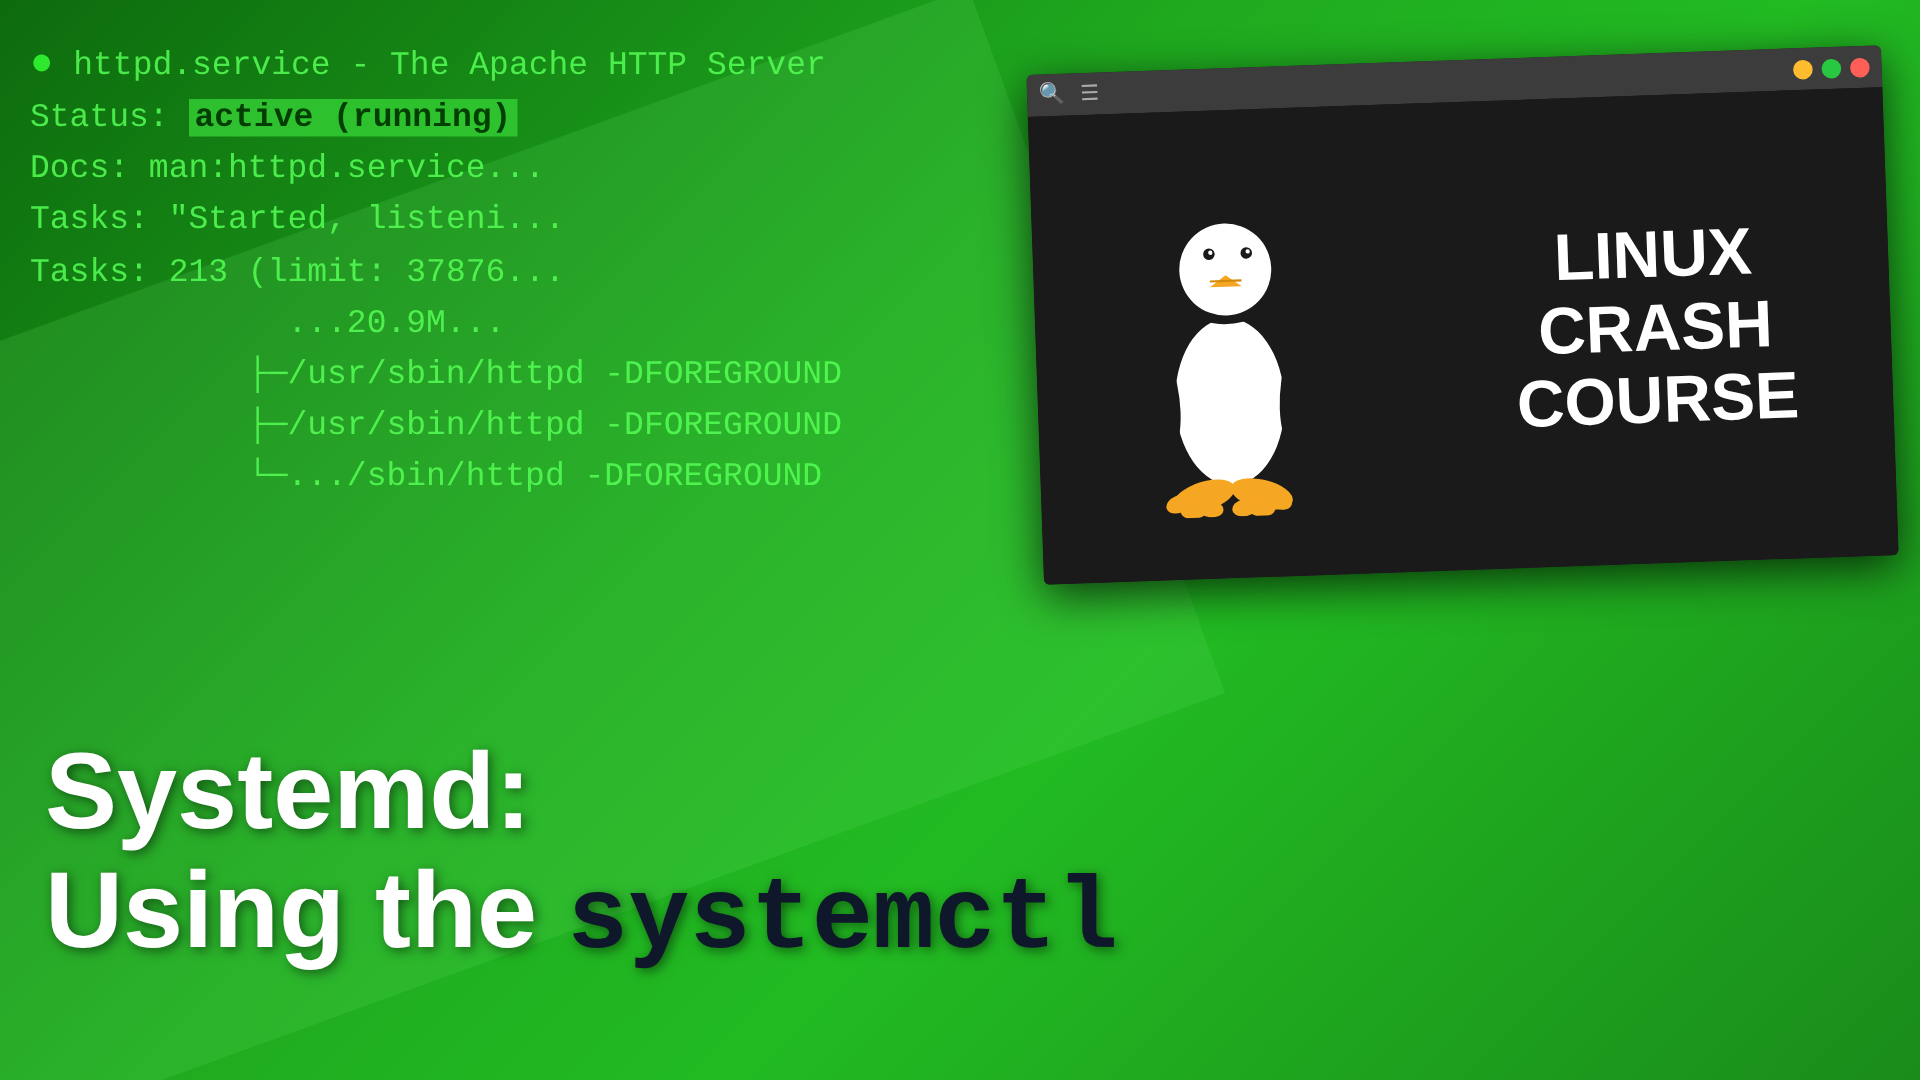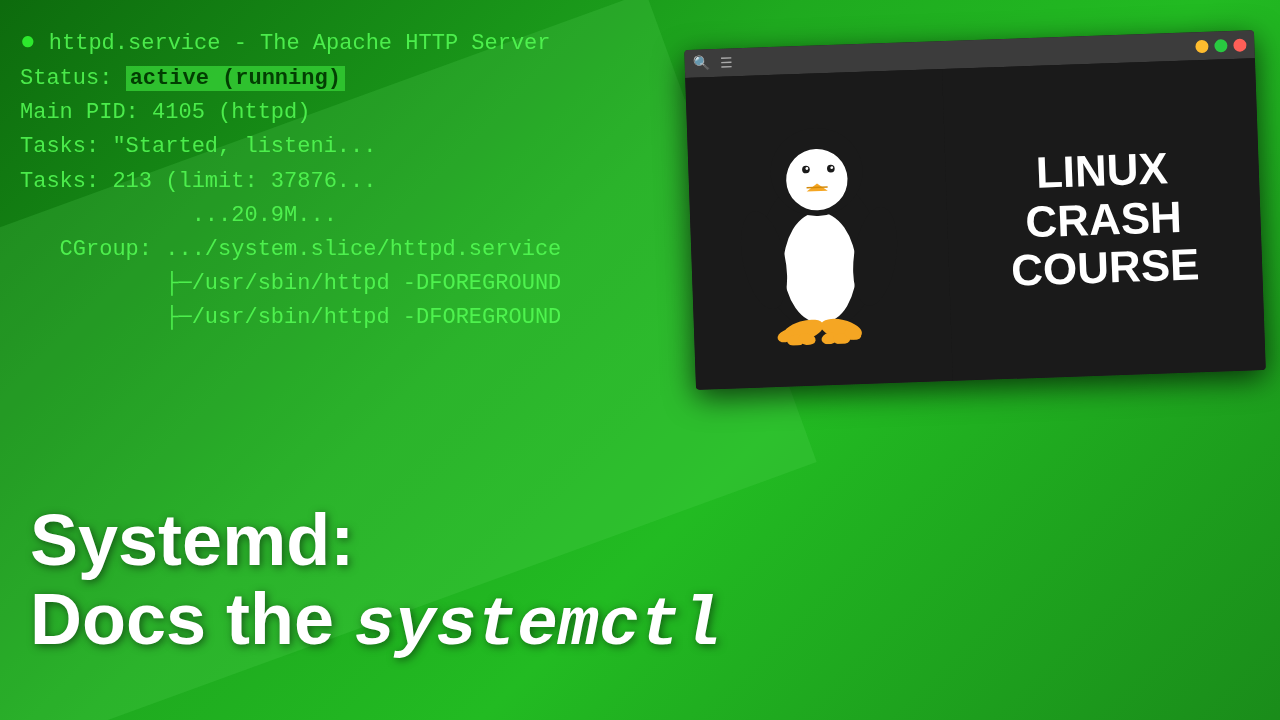--- a/index.html
+++ b/index.html
@@ -60,37 +60,36 @@
     .highlight-green {
       background-color: #33cc33;
       color: #003300;
       padding: 0 4px;
       font-weight: bold;
     }
 
     
     .overlay-text {
       position: absolute;
-      bottom: 56px;
+      bottom: 68px;
       left: 30px;
       z-index: 10;
       color: white;
       font-family: Arial Black, Arial, sans-serif;
       font-size: 72px;
       font-weight: 900;
       line-height: 1.1;
       text-shadow: 2px 2px 8px rgba(0,0,0,0.5);
     }
 
     .overlay-text .systemctl-word {
-      color: #ffffff;
+      color: #0f172a;
       font-family: 'Courier New', Courier, monospace;
       font-size: 68px;
       font-weight: 900;
-      font-style: italic;
     }
 
     
     .window-panel {
       position: absolute;
       top: 40px;
       right: 20px;
       width: 570px;
       height: 340px;
       background: #2b2b2b;
@@ -199,41 +198,41 @@
 <div class="terminal-bg">
   <span class="terminal-line">
     <span class="green-dot">●</span>
     <span> httpd.service - The Apache HTTP Server</span>
   </span>
   <span class="terminal-line">
     <span>     Status: </span>
     <span class="highlight-green">active (running)</span>
   </span>
   <span class="terminal-line">
-    <span>   Main PID: </span>
-    <span>4105 (httpd)</span>
+    <span>       Docs: </span>
+    <span>man:httpd.service...</span>
   </span>
   <span class="terminal-line">
     <span>     Tasks: </span>
     <span>"Started, listeni...</span>
   </span>
   <span class="terminal-line">
     <span>      Tasks: </span>
     <span>213 (limit: 37876...</span>
   </span>
   <span class="terminal-line">&nbsp;&nbsp;&nbsp;&nbsp;&nbsp;&nbsp;&nbsp;&nbsp;&nbsp;&nbsp;&nbsp;&nbsp;&nbsp;...20.9M...</span>
-  <span class="terminal-line">&nbsp;&nbsp;&nbsp;CGroup: .../system.slice/httpd.service</span>
   <span class="terminal-line">&nbsp;&nbsp;&nbsp;&nbsp;&nbsp;&nbsp;&nbsp;&nbsp;&nbsp;&nbsp;&nbsp;├─/usr/sbin/httpd -DFOREGROUND</span>
   <span class="terminal-line">&nbsp;&nbsp;&nbsp;&nbsp;&nbsp;&nbsp;&nbsp;&nbsp;&nbsp;&nbsp;&nbsp;├─/usr/sbin/httpd -DFOREGROUND</span>
+  <span class="terminal-line">&nbsp;&nbsp;&nbsp;&nbsp;&nbsp;&nbsp;&nbsp;&nbsp;&nbsp;&nbsp;&nbsp;└─.../sbin/httpd -DFOREGROUND</span>
 </div>
 
 <div class="overlay-text">
   <div>Systemd:</div>
   <div>
-    <span>Docs the </span><span class="systemctl-word">systemctl</span>
+    <span>Using the </span><span class="systemctl-word">systemctl</span>
   </div>
 </div>
 
 <div class="window-panel">
 
   <div class="window-titlebar">
     <div class="window-actions">
       <span class="window-action-icon">🔍</span>
       <span class="window-action-icon">☰</span>
     </div>

